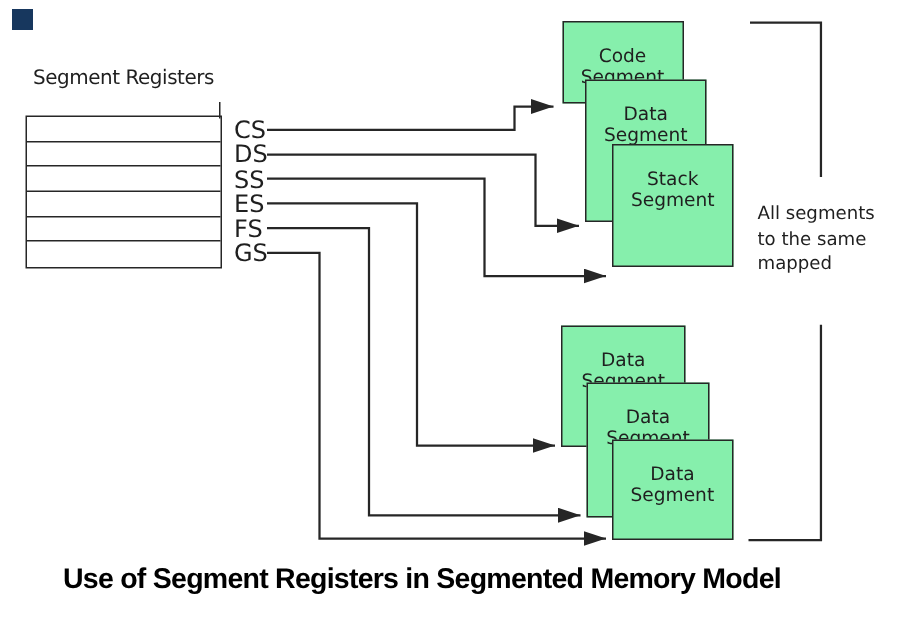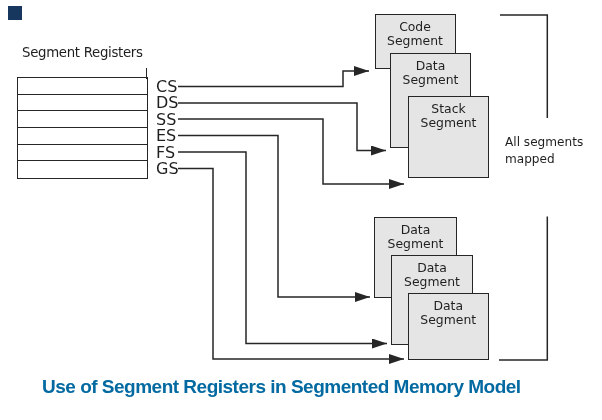--- a/index.html
+++ b/index.html
@@ -10,28 +10,28 @@
   .abs{position:absolute;}
   .corner-mark{left:8px;top:6px;width:14px;height:14px;background:#17375e;}
   .diagram-title{left:22px;top:45px;font-size:13.3px;font-weight:normal;letter-spacing:-0.3px;white-space:nowrap;}
   
   .regbox{left:17px;top:77px;width:129px;height:100px;border:1.5px solid #262626;background:#fff;}
   .regrow{box-sizing:border-box;height:16.666px;border-bottom:1.5px solid #262626;}
   .regrow:last-child{border-bottom:none;}
   .reg-stub{left:145.5px;top:68px;width:1.5px;height:10.5px;background:#262626;}
   .reglabel{left:156px;width:30px;height:14px;font-size:16px;line-height:14px;white-space:nowrap;}
   
-  .segbox{box-sizing:border-box;background:#e5e5e5;border:1.6px solid #262626;
-          text-align:center;padding-top:5px;}
+  .segbox{box-sizing:border-box;background:#86efac;border:1.6px solid #262626;
+          text-align:center;padding-top:15px;}
   .segbox div{font-size:12.4px;line-height:14px;white-space:nowrap;}
   .svg-layer{left:0;top:0;}
   .note{left:505px;top:134px;font-size:12.1px;line-height:16.5px;}
   .note div{white-space:nowrap;}
   .caption{left:42px;top:376px;font-family:"Liberation Sans",sans-serif;
-           font-size:19px;font-weight:bold;letter-spacing:-0.5px;color:#0369a1;white-space:nowrap;}
+           font-size:19px;font-weight:bold;letter-spacing:-0.5px;color:#000000;white-space:nowrap;}
 </style>
 </head>
 <body>
 
 <div class="stage">
 
   <div class="abs corner-mark"></div>
 
   <svg class="abs svg-layer" width="602" height="420" viewBox="0 0 602 420">
     <defs>
@@ -91,18 +91,19 @@
     <div>Data</div>
     <div>Segment</div>
   </div>
   <div class="abs segbox" style="left:408px;top:293px;width:80.5px;height:67px;">
     <div>Data</div>
     <div>Segment</div>
   </div>
 
   <div class="abs note">
     <div>All segments</div>
+    <div>to the same</div>
     <div>mapped</div>
   </div>
 
   <div class="abs caption">Use of Segment Registers in Segmented Memory Model</div>
 
 </div>
 
 </body></html>

